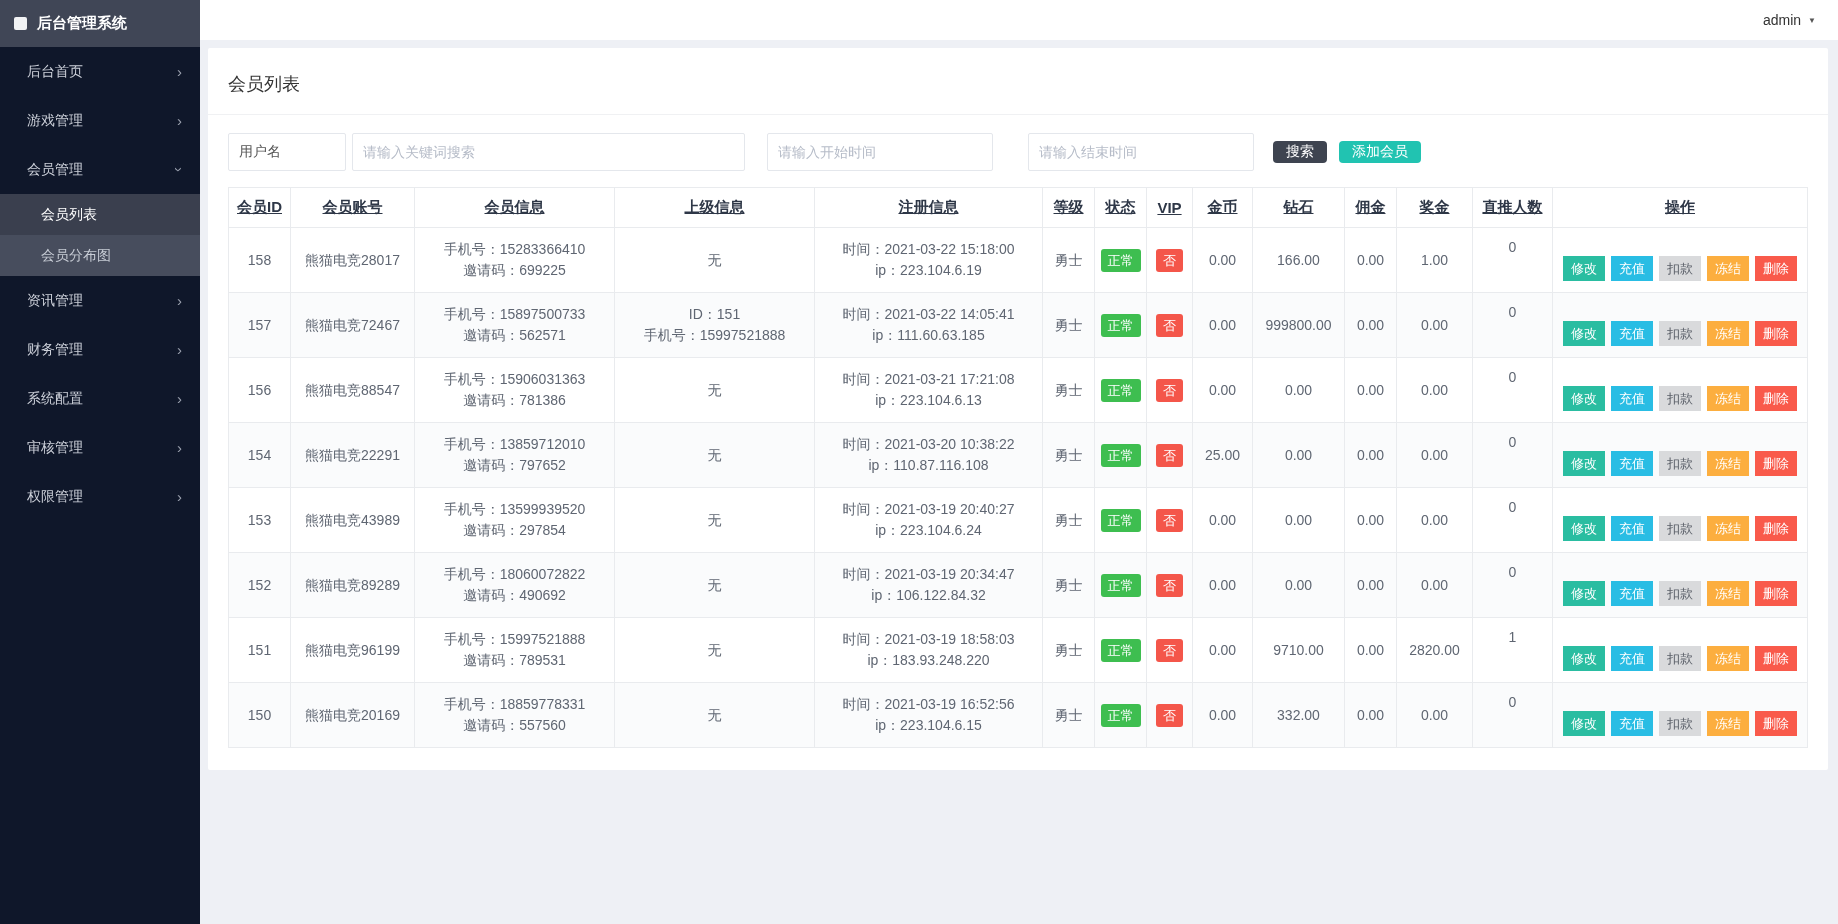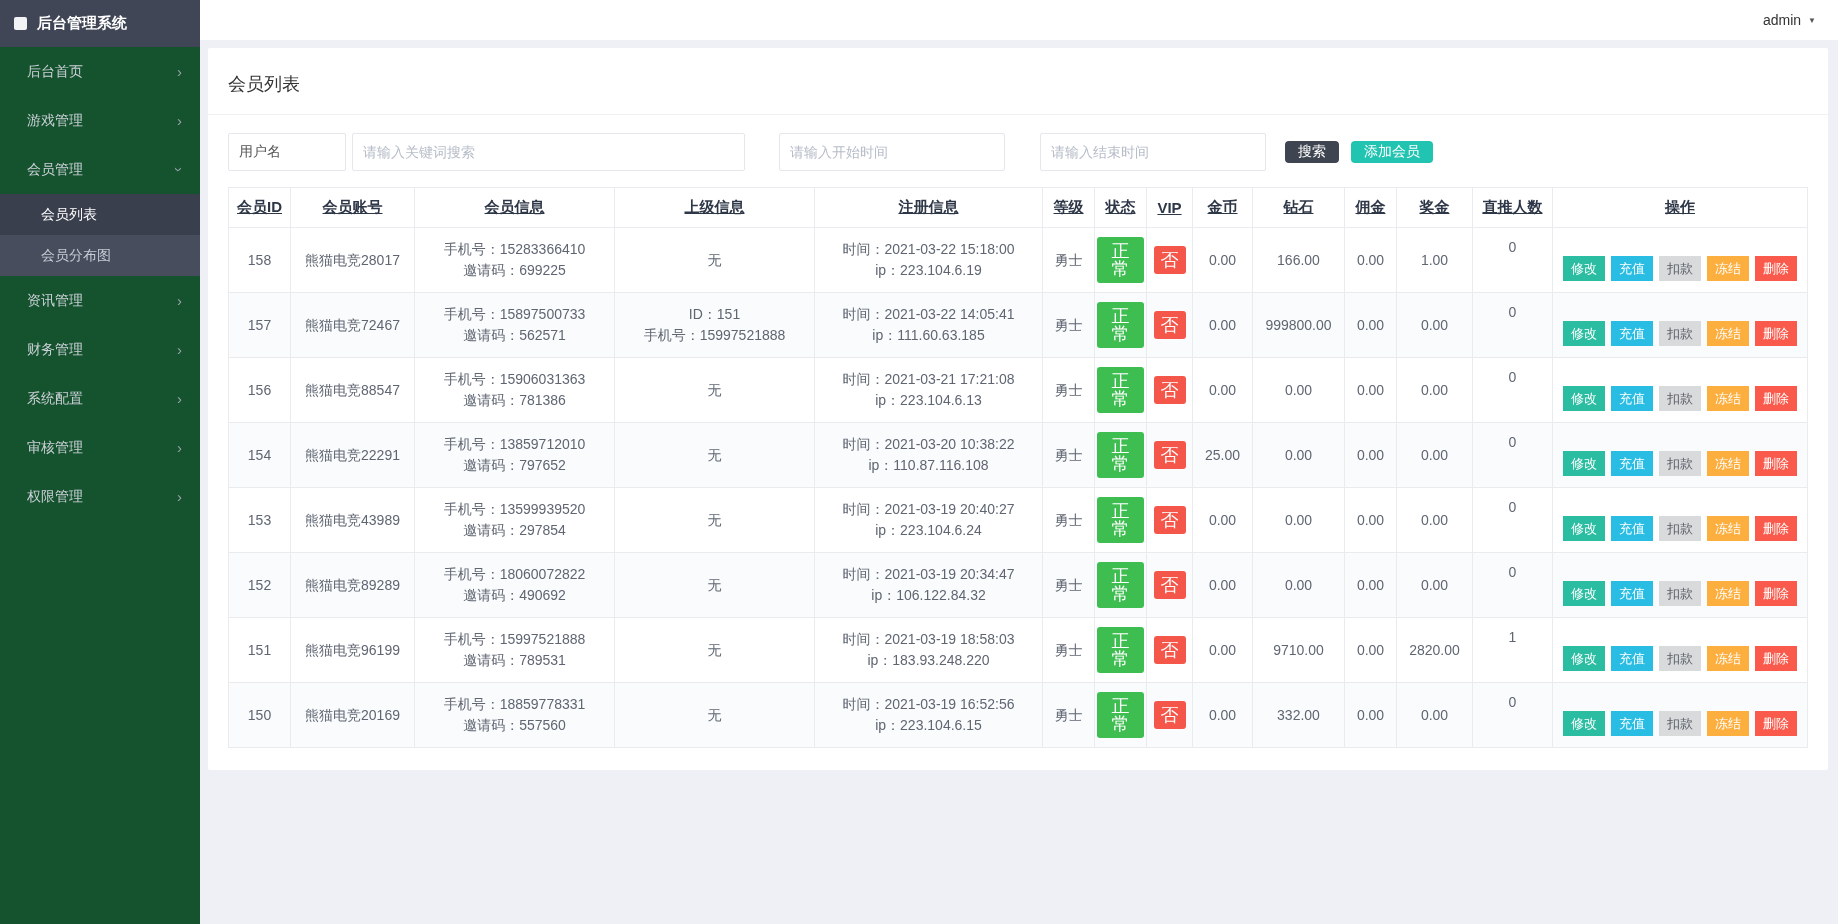--- a/index.html
+++ b/index.html
@@ -6,21 +6,21 @@
   html,body { width:1838px; min-height:924px; }
   body {
     font-family: "Liberation Sans", "DejaVu Sans", sans-serif;
     background: #eef0f5;
     color: #333;
     font-size: 14px;
   }
   .layout { display:flex; min-height:924px; }
 
   
-  .sidebar { width:200px; flex-shrink:0; background:#14532d; }
+  .sidebar { width:200px; flex-shrink:0; background:#0f172a; }
   .brand {
     height:47px; background:#404656; display:flex; align-items:center;
     padding:0 14px; gap:10px; color:#fff; font-size:15px; font-weight:bold;
   }
   .brand-square { width:13px; height:13px; background:#f2f3f5; border-radius:2px; flex-shrink:0; }
   .menu-item {
     height:49px; display:flex; align-items:center; justify-content:space-between;
     padding:0 18px 0 27px; color:#cdd1da; font-size:14px; cursor:pointer;
   }
   .chev { color:#9ba1af; font-size:15px; line-height:1; display:inline-block; }
@@ -49,41 +49,41 @@
   
   .filter-bar { display:flex; align-items:center; margin-top:18px; }
   .f-input {
     height:38px; border:1px solid #e4e7ec; border-radius:2px; background:#fff;
     padding:12px 10px; font-size:14px; color:#555; outline:none;
     font-family: Liberation Sans, sans-serif;
   }
   .f-input::placeholder { color:#b6bcc8; opacity:1; }
   .f-username { width:118px; }
   .f-keyword  { width:393px; margin-left:6px; }
-  .f-start    { width:226px; margin-left:34px; }
+  .f-start    { width:226px; margin-left:22px; }
   .f-end      { width:226px; margin-left:35px; }
   .btn {
     height:22px; border:none; border-radius:4px; color:#fff; font-size:14px;
     padding:0 13px; cursor:pointer;
     font-family: "Liberation Sans", "DejaVu Sans", sans-serif;
   }
   .btn-search { background:#3e4450; margin-left:19px; }
   .btn-add    { background:#21c3b1; margin-left:12px; }
 
   
   table { width:100%; border-collapse:collapse; table-layout:fixed; margin-top:16px; }
   th, td { border:1px solid #e9ebee; text-align:center; vertical-align:middle; }
   th { height:40px; font-size:15px; color:#2e3747; font-weight:bold; background:#fff;text-decoration:underline; }
   td { height:65px; font-size:14px; color:#5f6672; line-height:21px; padding:4px 2px; }
   tbody tr:nth-child(even) td { background:#fafbfc; }
   td.c-ref { vertical-align:top; padding-top:9px; }
 
   .badge {
     display:inline-block; padding:5px 7px; border-radius:3px; color:#fff;
-    font-size:18px; line-height:1;
+    font-size:13px; line-height:1;
   }
   .badge-green { background:#3ebe50; }
   .badge-red   { background:#f4564a; }
 
   .op-btn {
     display:inline-block; border:none; border-radius:0; color:#fff;
     font-size:13px; padding:6px 8px; margin:0 3px; cursor:pointer; line-height:1;
     font-family: "Liberation Sans", "DejaVu Sans", sans-serif;
   }
   .op-0 { background:#2abda1; }

